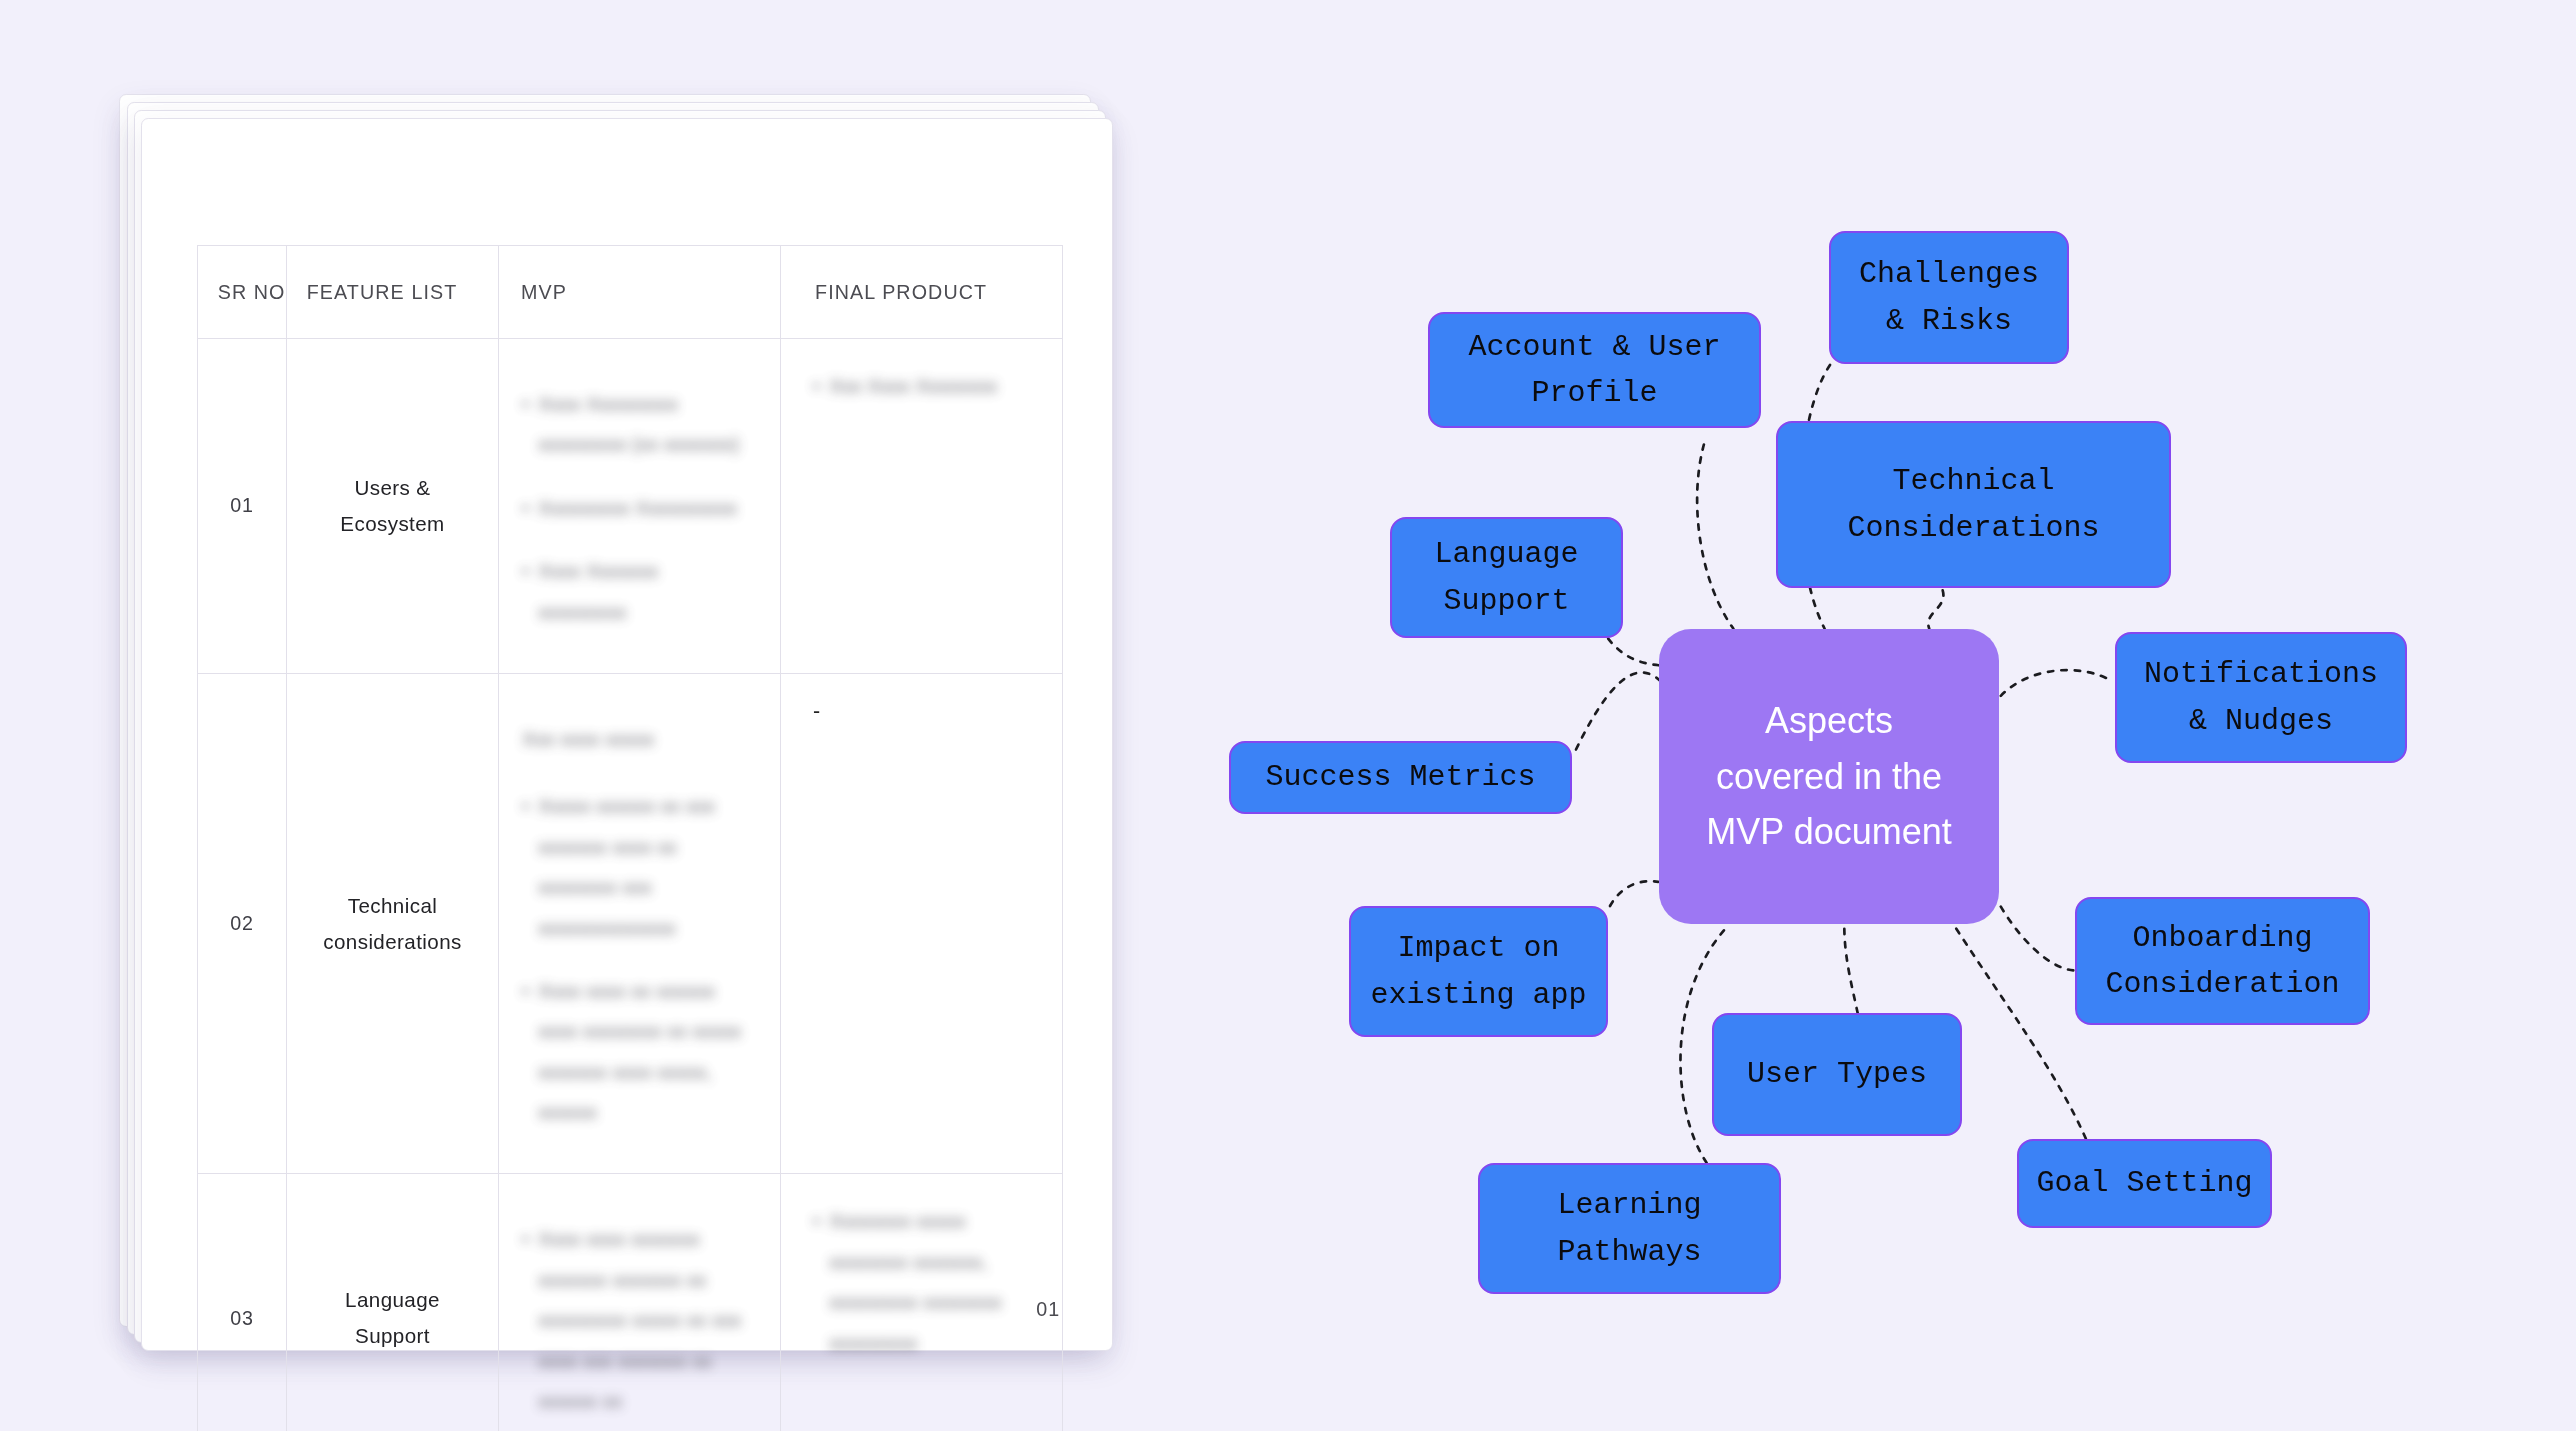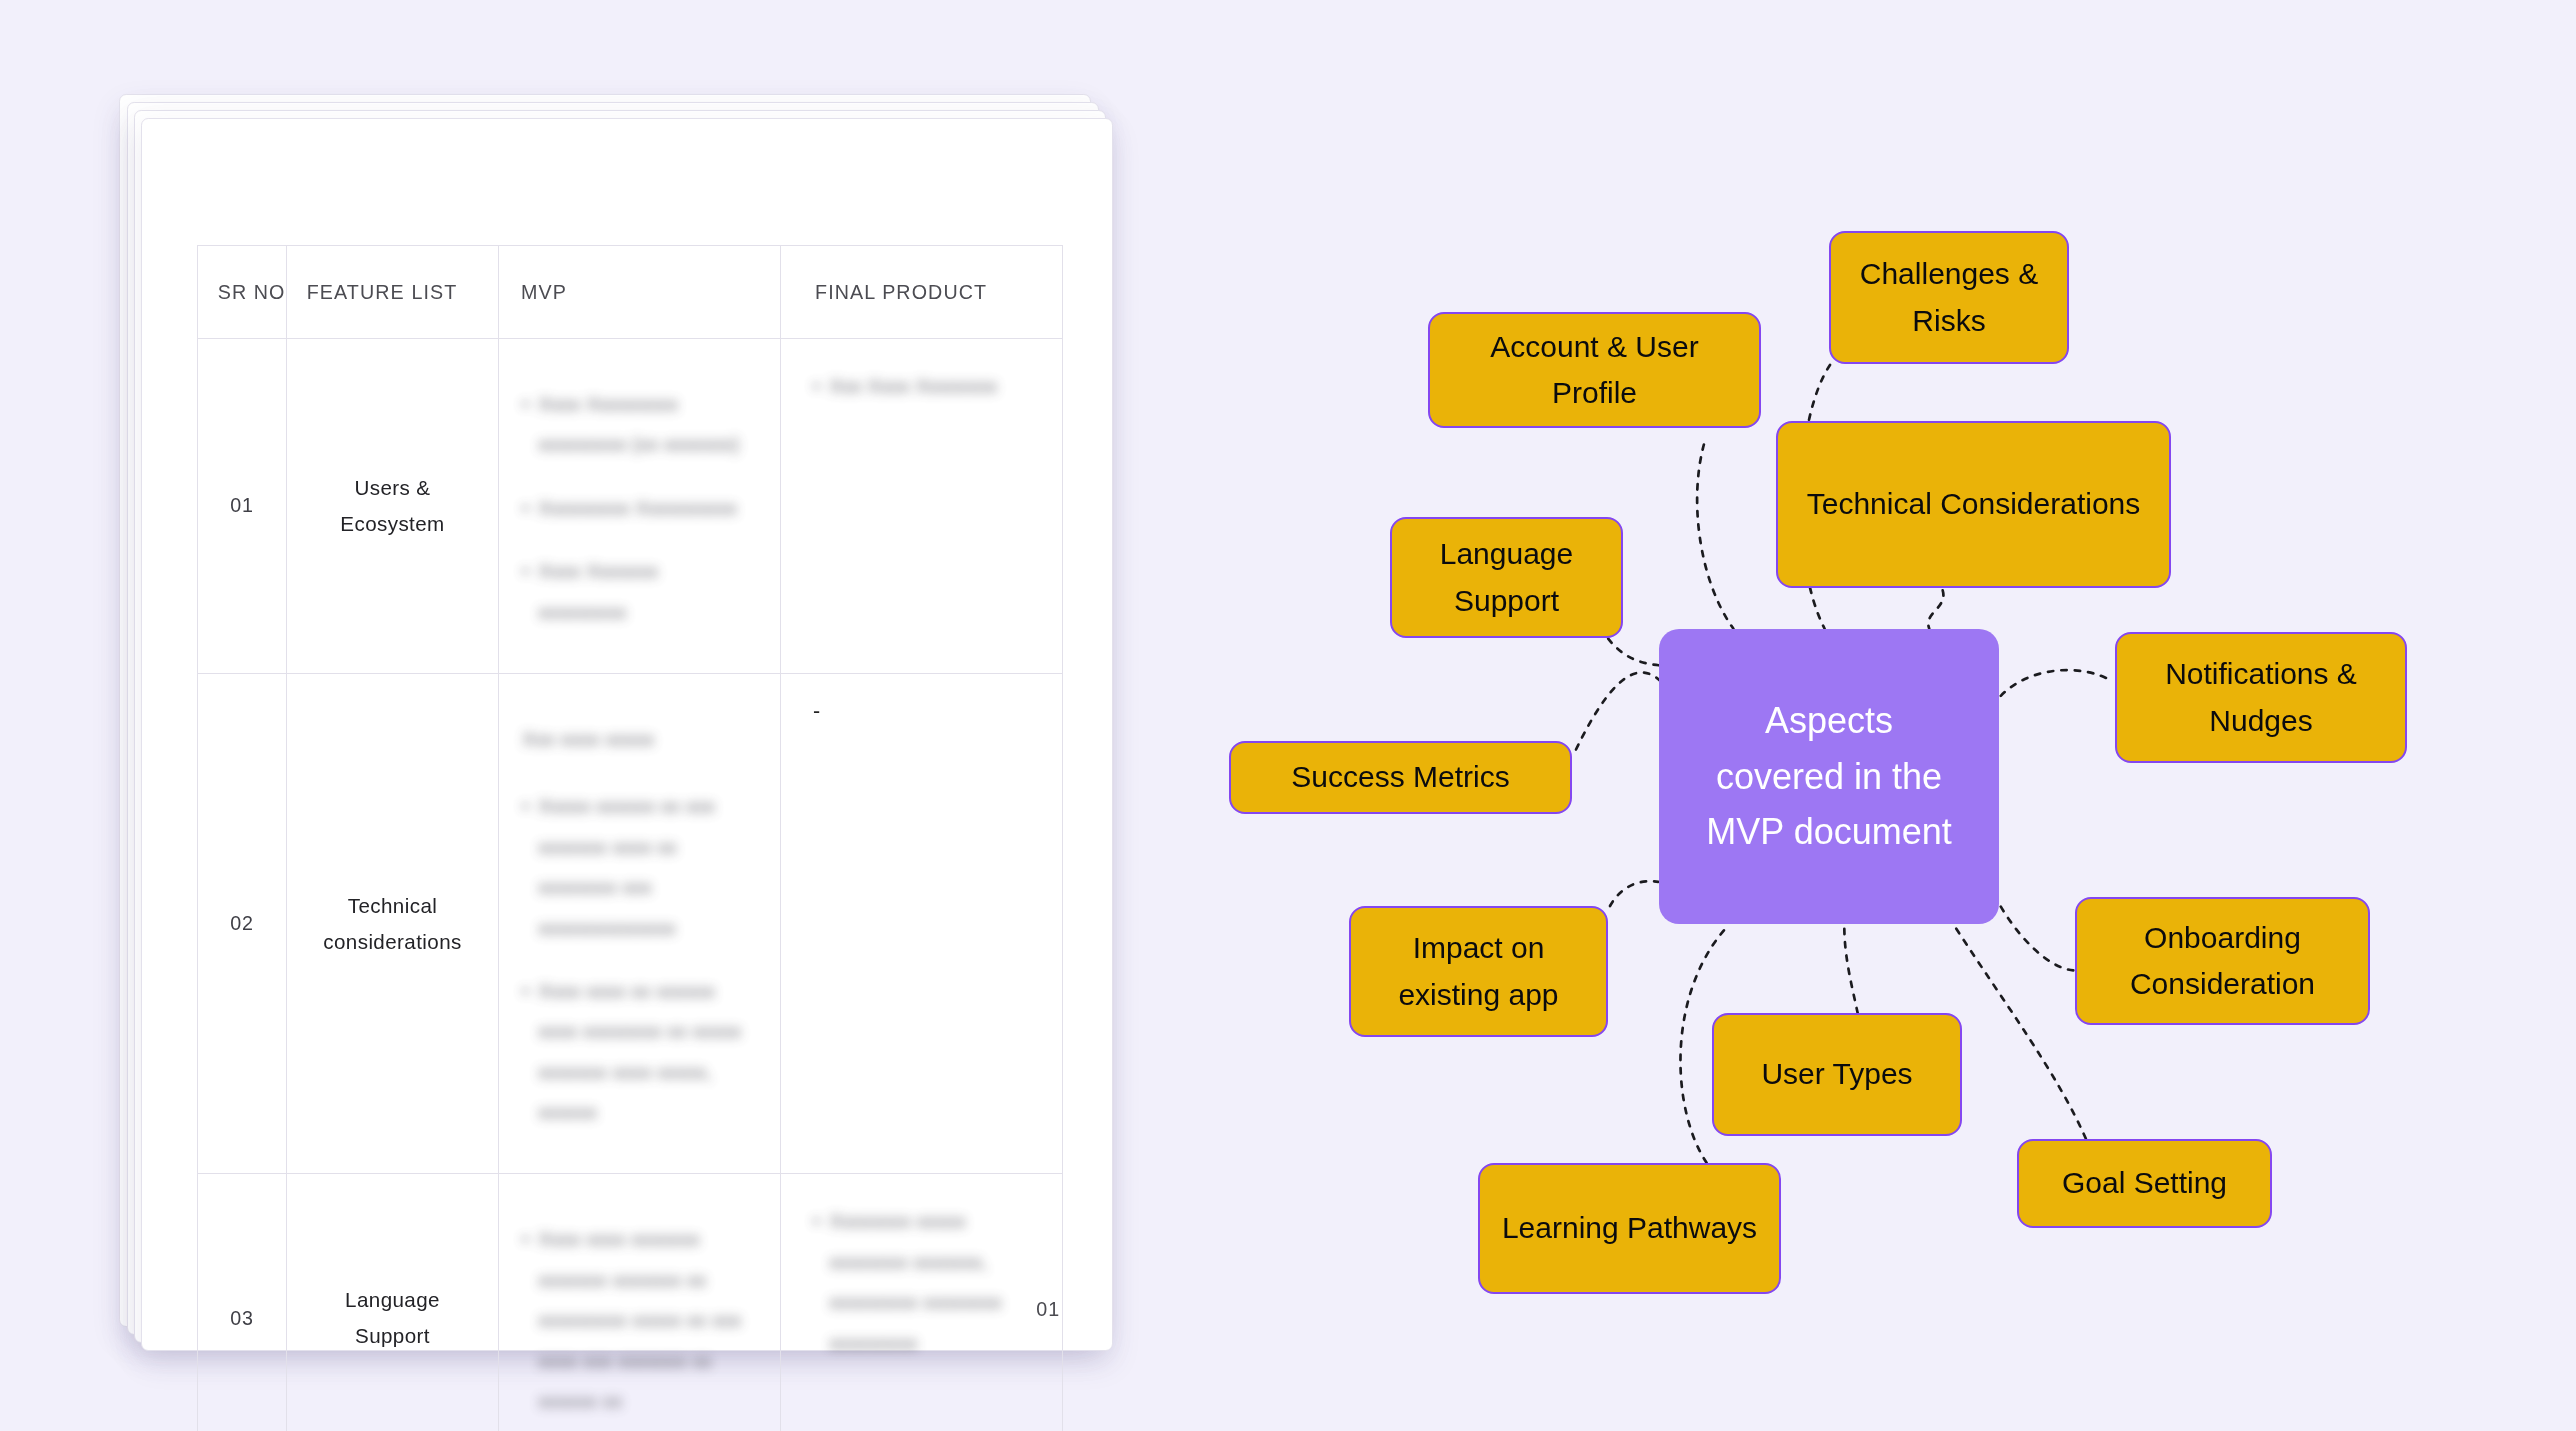--- a/index.html
+++ b/index.html
@@ -95,33 +95,34 @@
     font-size:19.7px;letter-spacing:0.9px;color:#4a4a50;
   }
   
   .connectors{position:absolute;left:0;top:0;pointer-events:none;}
   .connectors path{
     fill:none;stroke:var(--connector);
     stroke-width:3;stroke-dasharray:6 9;stroke-linecap:round;
   }
   .mm-node{
     position:absolute;
-    background:#eab308;
+    background:#3b82f6;
     border:2.2px solid var(--node-border);
     border-radius:16px;
     display:flex;align-items:center;justify-content:center;
     text-align:center;
     font-size:30px;line-height:1.55;color:#0b0b0e;
     padding:5.4px 16px;
+    font-family:Liberation Mono, monospace;
   }
   .mm-center{
     position:absolute;
     left:1659px;top:629px;width:340px;height:295px;
     background:var(--center-bg);
-    border-radius:20px;
+    border-radius:32px;
     display:flex;align-items:center;justify-content:center;
     text-align:center;
     font-size:36px;line-height:1.55;color:#ffffff;
     padding:27px 39px;
   }
   .n-challenges{left:1829px;top:231px;width:240px;height:133px;}
   .n-account{left:1428px;top:312px;width:333px;height:116px;}
   .n-technical{left:1776px;top:421px;width:395px;height:167px;}
   .n-language{left:1390px;top:517px;width:233px;height:121px;}
   .n-notifications{left:2115px;top:632px;width:292px;height:131px;}

